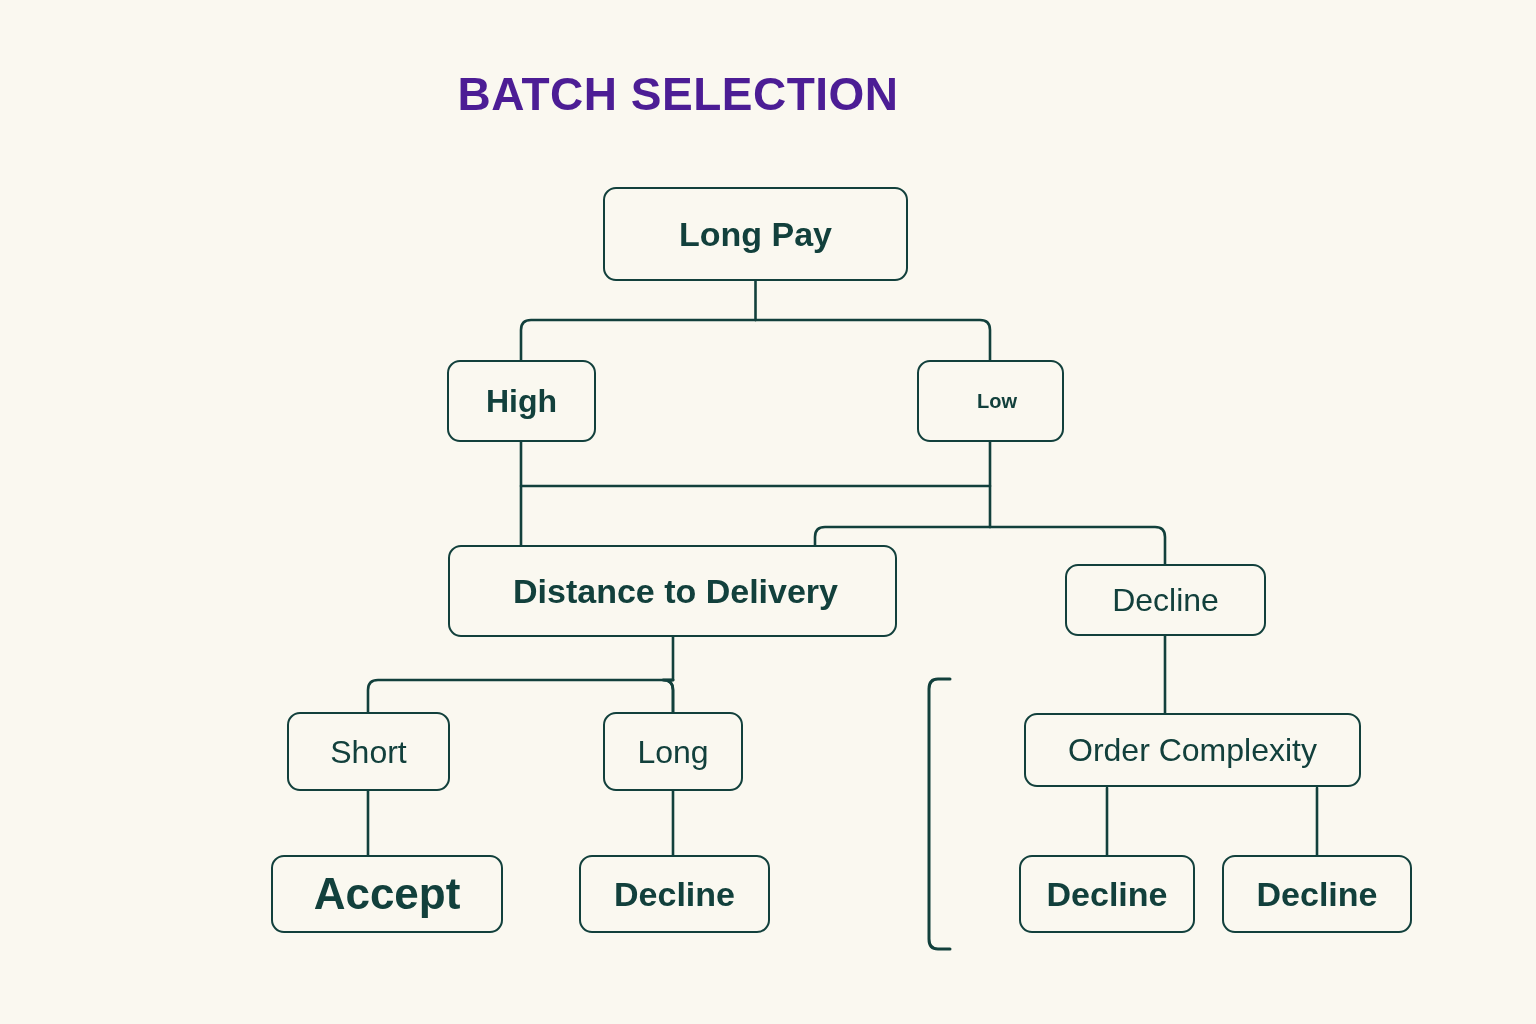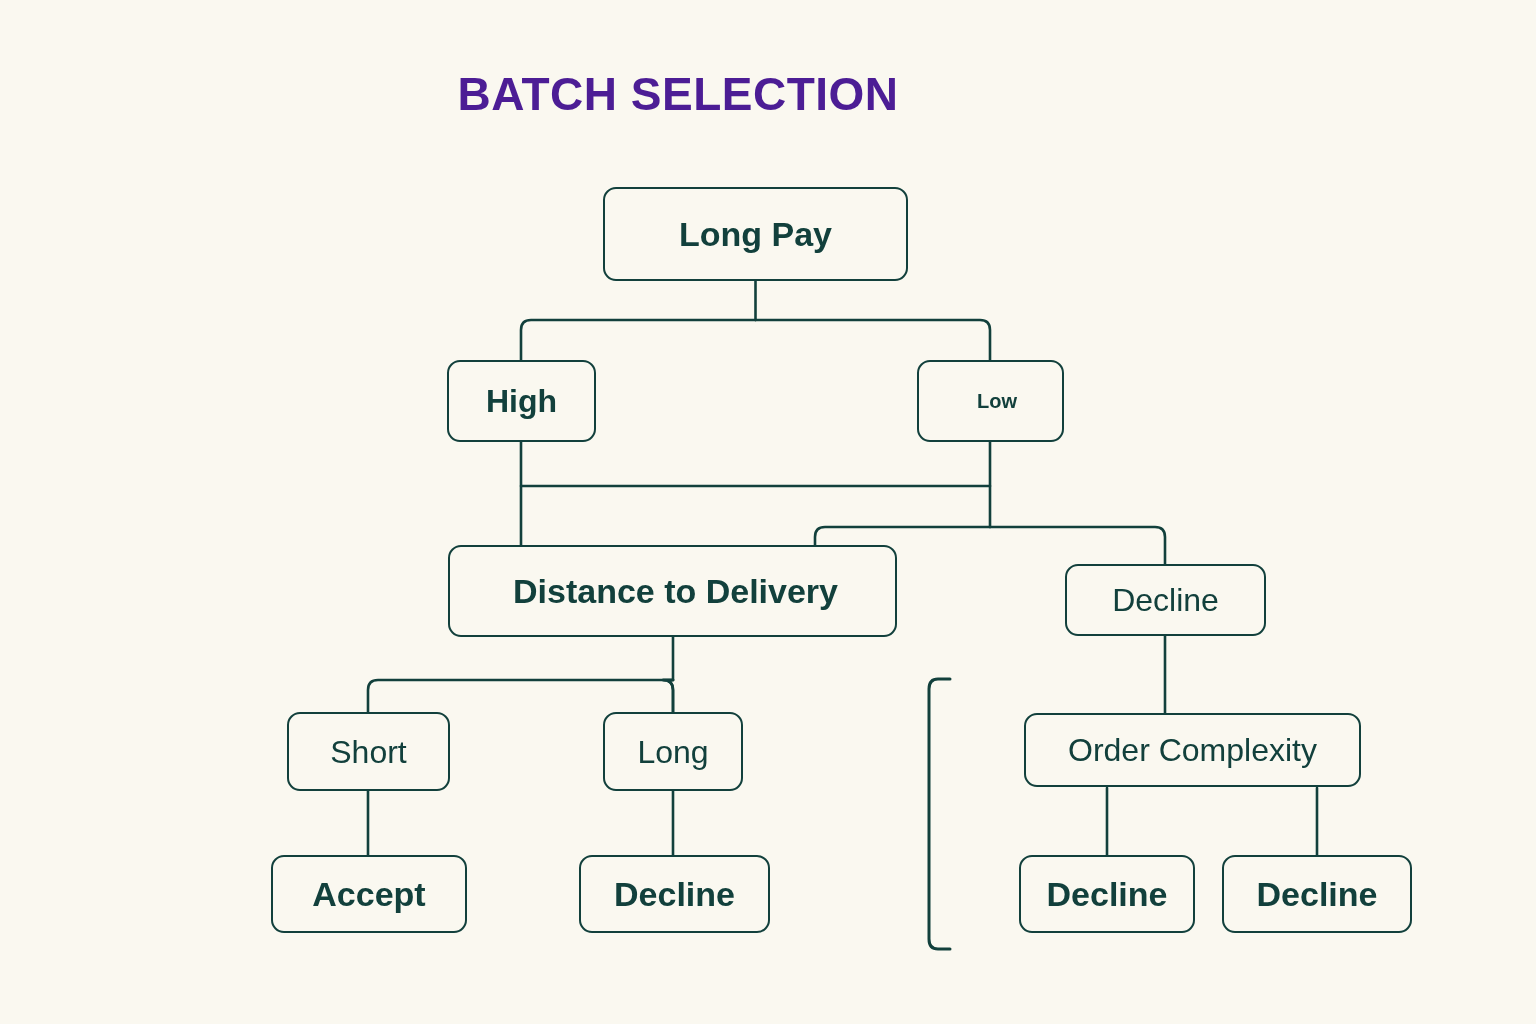--- a/index.html
+++ b/index.html
@@ -124,21 +124,21 @@
   </div>
 
   <div class="node w-reg" style="left:603px; top:712px; width:140px; height:79px; font-size:32px;">
     <span class="node-label">Long</span>
   </div>
 
   <div class="node w-reg" style="left:1024px; top:713px; width:337px; height:74px; font-size:32px;">
     <span class="node-label">Order Complexity</span>
   </div>
 
-  <div class="node w-bold" style="left:271px; top:855px; width:196px; height:78px; font-size:34px;">
+  <div class="node w-bold" style="left:271px; top:855px; width:232px; height:78px; font-size:44px;">
     <span class="node-label">Accept</span>
   </div>
 
   <div class="node w-bold" style="left:579px; top:855px; width:191px; height:78px; font-size:34px;">
     <span class="node-label">Decline</span>
   </div>
 
   <div class="node w-bold" style="left:1019px; top:855px; width:176px; height:78px; font-size:34px;">
     <span class="node-label">Decline</span>
   </div>

